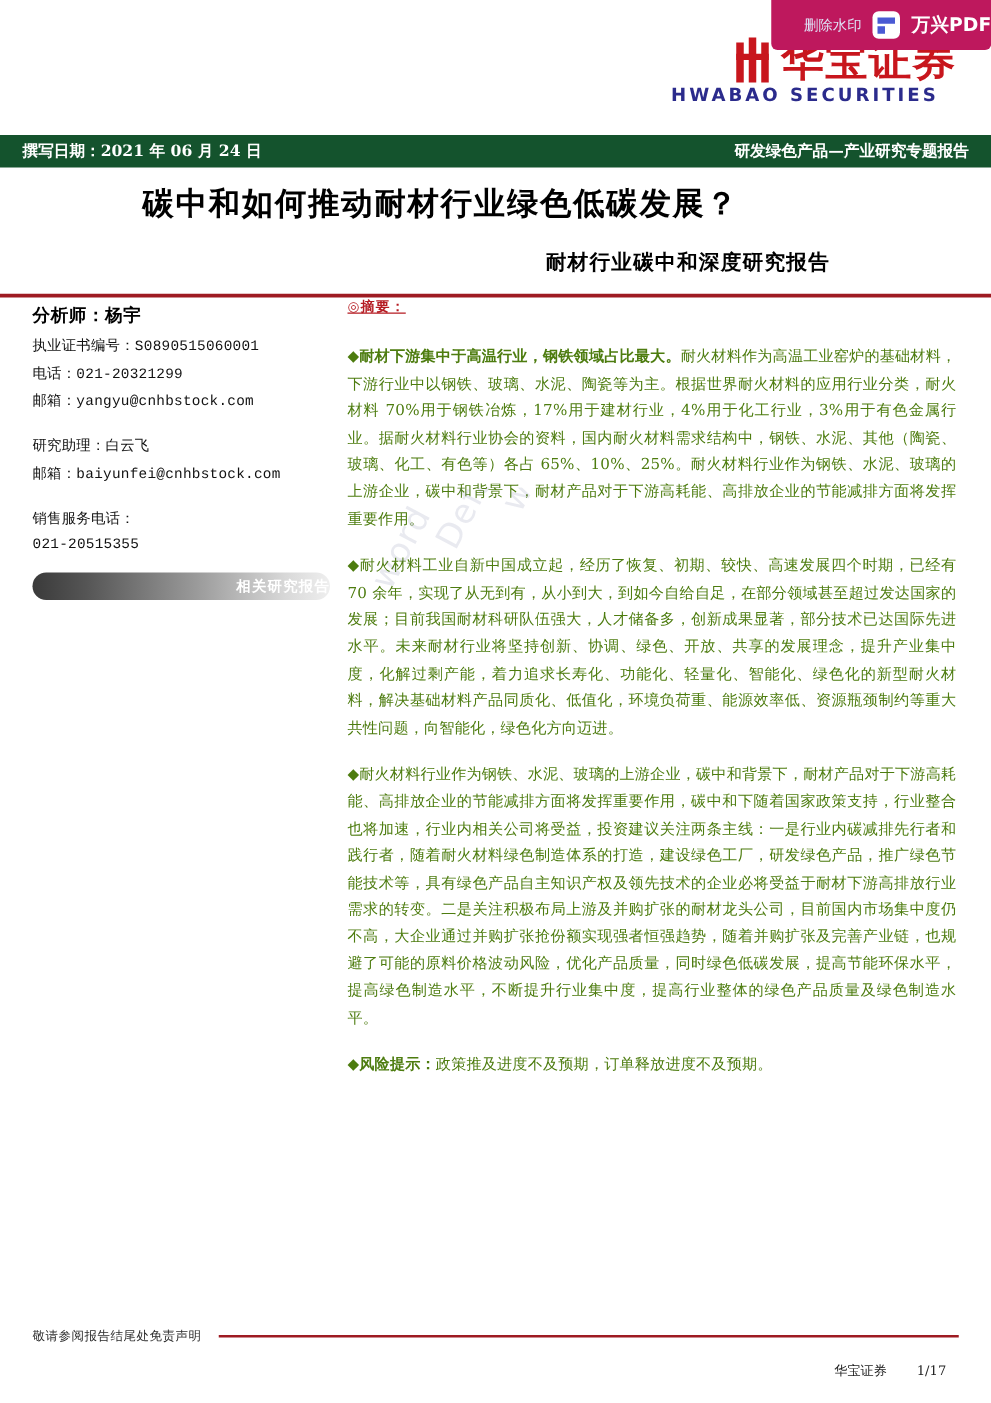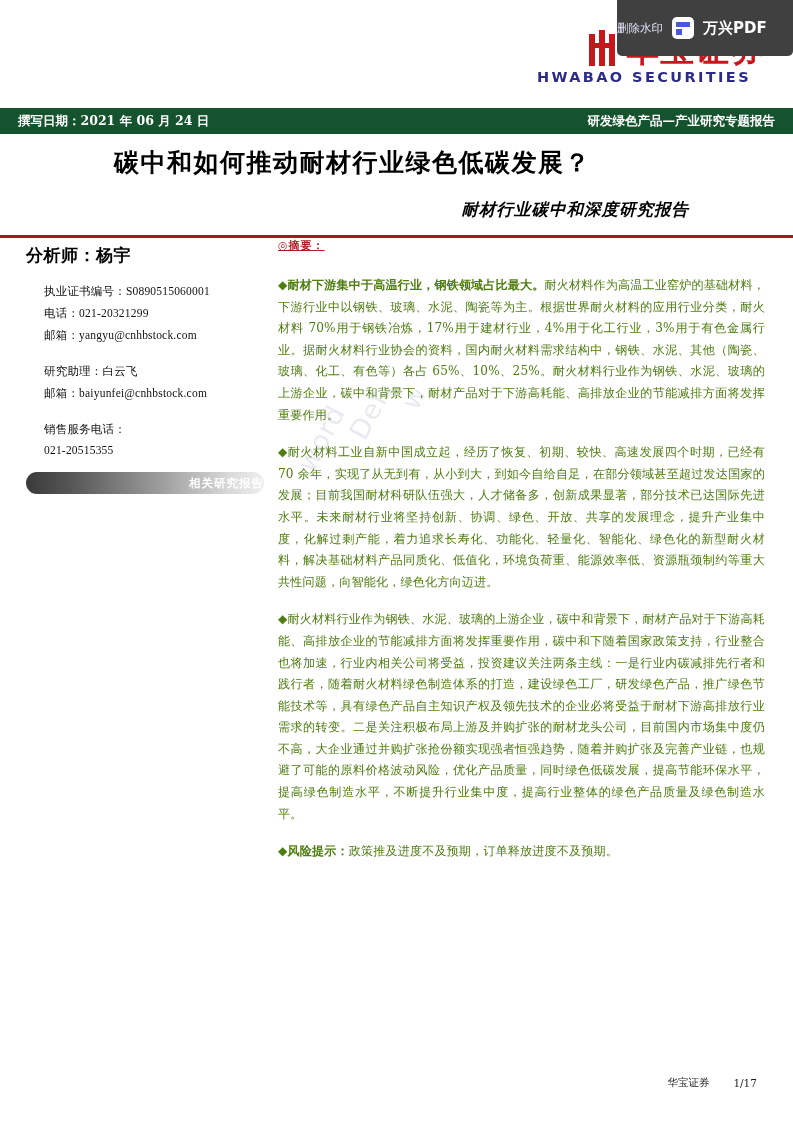--- a/index.html
+++ b/index.html
@@ -69,26 +69,26 @@
     margin-right: 14px;
     white-space: nowrap;
   }
 
   
   .wm-pill {
     position: absolute;
     left: 617px;
     top: 0;
     width: 176px;
-    height: 56px;
-    background: #404040;
+    height: 40px;
+    background: #be185d;
     border-radius: 0 0 5px 5px;
     display: flex;
     align-items: center;
-    justify-content: flex-start;
+    justify-content: flex-end;
     gap: 9px;
   }
   .wm-pill-text {
     color: #dfe2f7;
     font-size: 11.5px;
     white-space: nowrap;
   }
   .wm-logo-box {
     width: 22px; height: 22px;
     background: #ffffff;
@@ -147,23 +147,22 @@
     margin: 12px 0 0 0;
     white-space: nowrap;
   }
   .doc-subtitle {
     text-align: right;
     font-family: "DejaVu Serif", "Liberation Serif", serif;
     font-weight: bold;
     font-size: 16.5px;
     letter-spacing: 1px;
     color: #000000;
-    margin: 20px 16px 0 0;
-    white-space: nowrap;
-    font-style: italic;
+    margin: 20px 41px 0 0;
+    white-space: nowrap;
   }
   .title-rule {
     margin-top: 14px;
     height: 2.5px;
     background: #9e1b22;
     width: 793px;
   }
 
   
   .body-wrap {
@@ -182,30 +181,30 @@
     width: 525px;
     flex: none;
     box-sizing: border-box;
     padding: 0 28px 0 10px;
   }
 
   
   .analyst-name {
     font-family: "DejaVu Serif", "Liberation Serif", serif;
     font-weight: bold;
-    font-size: 17px;
+    font-size: 14px;
     color: #000;
-    margin: 0 0 17px 0;
+    margin: 0 0 7px 0;
     letter-spacing: .5px;
   }
   .meta-line {
-    font-family: Liberation Serif, serif;
+    font-family: Liberation Mono, monospace;
     font-size: 11.5px;
     color: #111;
-    margin: 0 0 7px 18px;
+    margin: 0 0 7px 0;
     letter-spacing: .2px;
     white-space: nowrap;
   }
   .meta-gap { height: 14px; }
   .rel-btn {
     margin-top: 16px;
     width: 238px;
     height: 22px;
     border-radius: 11px;
     background: linear-gradient(to right, #3a3a3a 0%, #555 18%, #9a9a9a 55%, #d8d8d8 85%, #efefef 100%);
@@ -400,17 +399,21 @@
   </div>
 </div>
 
 <div class="page-wm">
   <div class="wm-l1">wordsare</div>
   <div class="wm-l2">Defarent</div>
   <div class="wm-l3">word</div>
 </div>
 
 <div class="footer">
+  <div class="footer-top">
+    <div class="footer-note">敬请参阅报告结尾处免责声明</div>
+    <div class="footer-rule"></div>
+  </div>
   <div class="footer-bottom">
     <span>华宝证券</span>
     <span>1/17</span>
   </div>
 </div>
 
 </body></html>

